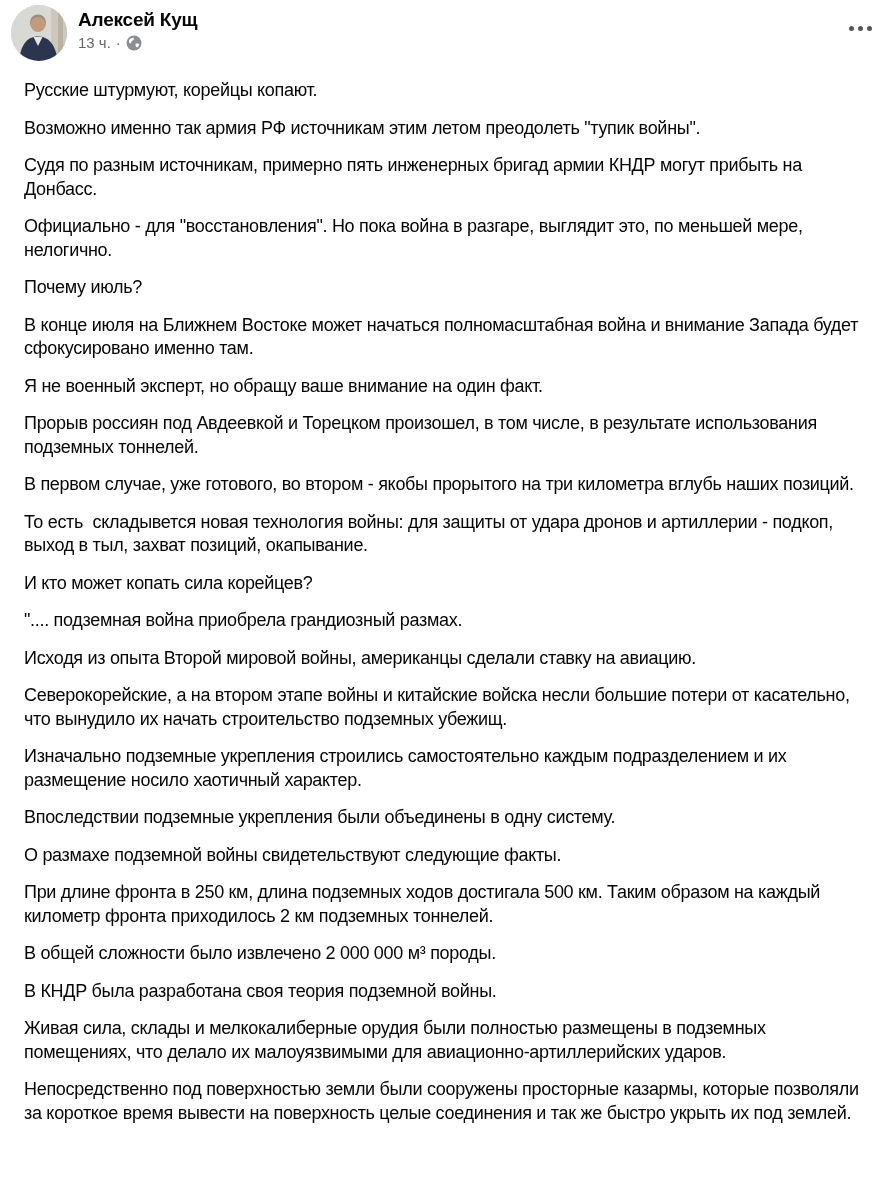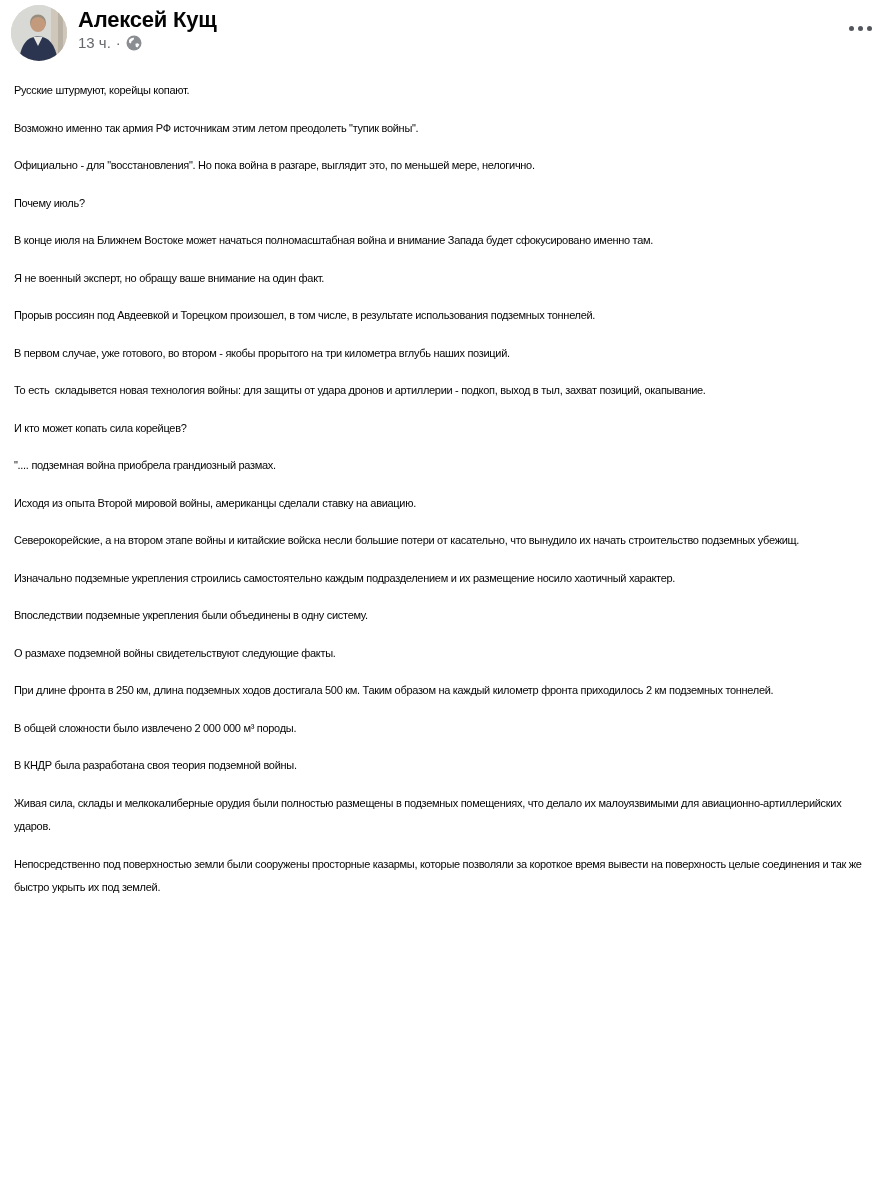--- a/index.html
+++ b/index.html
@@ -32,21 +32,21 @@
     top: 5px;
     width: 56px;
     height: 56px;
     border-radius: 50%;
     overflow: hidden;
     cursor: pointer;
     background: #d6d7d2;
   }
   .avatar svg { display: block; }
   .author-name {
-    font-size: 22px;
+    font-size: 19px;
     line-height: 24px;
     font-weight: 700;
     letter-spacing: -0.2px;
     margin-top: 2px;
     cursor: pointer;
     display: inline-block;
   }
   .meta-row {
     display: flex;
     align-items: center;
@@ -73,22 +73,22 @@
     gap: 4px;
     padding: 0;
   }
   .options-btn .dot {
     width: 5px;
     height: 5px;
     border-radius: 50%;
     background: #53575d;
   }
   .post-body {
-    padding: 13px 14px 0 14px;
-    font-size: 11px;
+    padding: 13px 14px 0 24px;
+    font-size: 18px;
     line-height: 23.5px;
     letter-spacing: -0.3px;
   }
   .post-body p {
     margin: 0 0 14px 0;
     white-space: pre-wrap;
   }
 </style>
 </head>
 <body>
@@ -131,20 +131,21 @@
           <span class="dot"></span>
           <span class="dot"></span>
       </span>
     </button>
 
   </div>
 
   <div class="post-body">
       <p>Русские штурмуют, корейцы копают.</p>
       <p>Возможно именно так армия РФ источникам этим летом преодолеть "тупик войны".</p>
+      <p>Судя по разным источникам, примерно пять инженерных бригад армии КНДР могут прибыть на Донбасс.</p>
       <p>Официально - для "восстановления". Но пока война в разгаре, выглядит это, по меньшей мере, нелогично.</p>
       <p>Почему июль?</p>
       <p>В конце июля на Ближнем Востоке может начаться полномасштабная война и внимание Запада будет сфокусировано именно там.</p>
       <p>Я не военный эксперт, но обращу ваше внимание на один факт.</p>
       <p>Прорыв россиян под Авдеевкой и Торецком произошел, в том числе, в результате использования подземных тоннелей.</p>
       <p>В первом случае, уже готового, во втором - якобы прорытого на три километра вглубь наших позиций.</p>
       <p>То есть  складывется новая технология войны: для защиты от удара дронов и артиллерии - подкоп, выход в тыл, захват позиций, окапывание.</p>
       <p>И кто может копать сила корейцев?</p>
       <p>".... подземная война приобрела грандиозный размах.</p>
       <p>Исходя из опыта Второй мировой войны, американцы сделали ставку на авиацию.</p>

